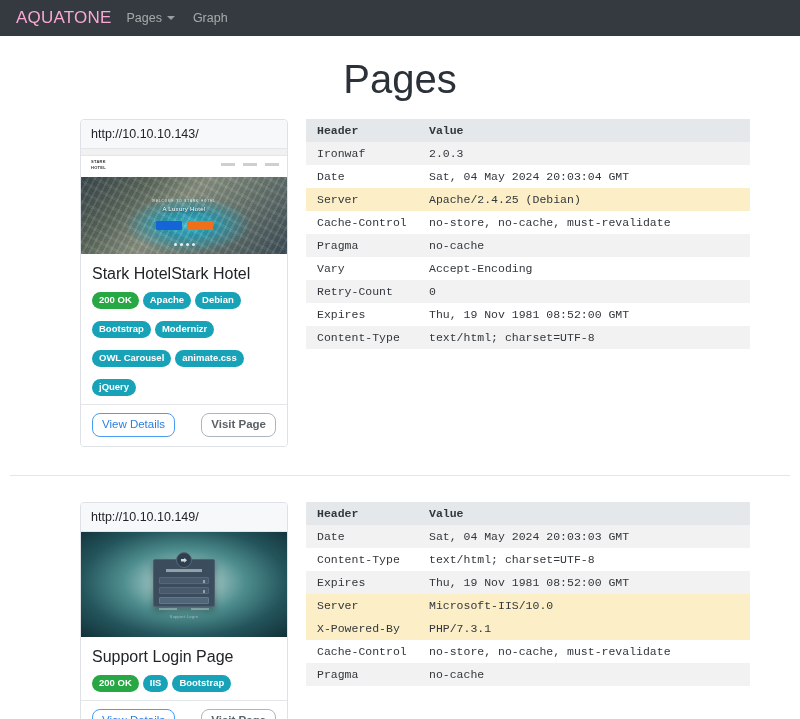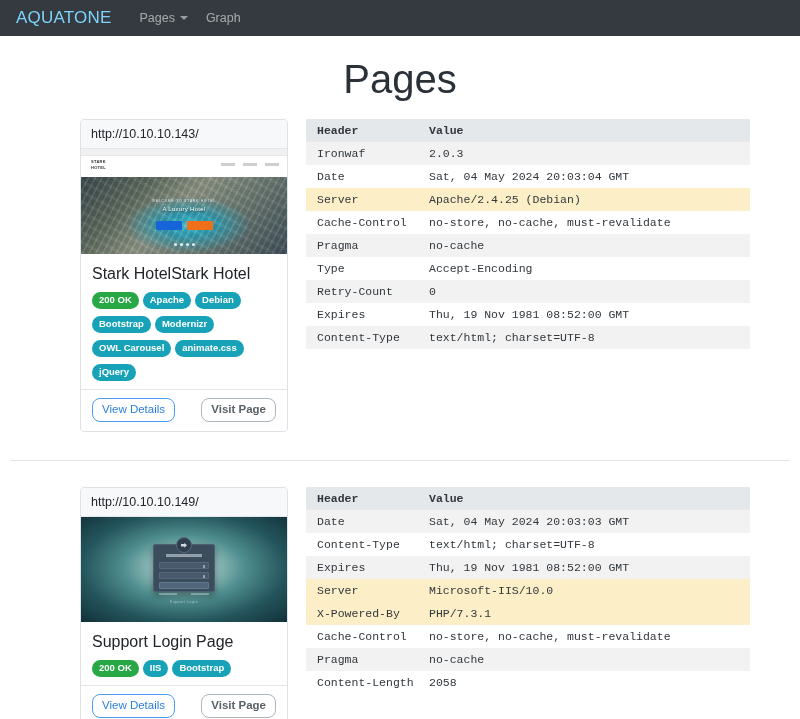--- a/index.html
+++ b/index.html
@@ -12,24 +12,24 @@
     color: #212529;
   }
   .navbar {
     height: 36px;
     background: #343a40;
     display: flex;
     align-items: center;
     padding: 0 16px;
   }
   .brand {
-    color: #7dd3fc;
+    color: #f9a8d4;
     font-size: 17px;
     letter-spacing: 0.2px;
-    margin-right: 28px;
+    margin-right: 15px;
     text-decoration: none;
     white-space: nowrap;
   }
   .nav-link {
     color: rgba(255,255,255,0.56);
     font-size: 12.5px;
     margin-right: 18px;
     text-decoration: none;
     display: inline-flex;
     align-items: center;
@@ -76,21 +76,21 @@
   }
   .thumb { width: 100%; height: 105px; display: block; position: relative; overflow: hidden; }
   .card-body { padding: 10px 11px 8px 11px; }
   .card-name {
     font-size: 16px;
     color: #212529;
     margin: 0 0 9px 0;
     line-height: 1.2;
     font-weight: normal;
   }
-  .badges { display: flex; flex-wrap: wrap; gap: 7px 4px; }
+  .badges { display: flex; flex-wrap: wrap; gap: 12px 4px; }
   .badge {
     display: inline-block;
     padding: 2px 7px 3px 7px;
     border-radius: 9px;
     font-size: 9.5px;
     font-weight: bold;
     color: #fff;
     line-height: 1.25;
     white-space: nowrap;
   }
@@ -324,21 +324,21 @@
             </tr>
           <tr>
               <td>Cache-Control</td>
               <td>no-store, no-cache, must-revalidate</td>
             </tr>
           <tr>
               <td>Pragma</td>
               <td>no-cache</td>
             </tr>
           <tr>
-              <td>Type</td>
+              <td>Vary</td>
               <td>Accept-Encoding</td>
             </tr>
           <tr>
               <td>Retry-Count</td>
               <td>0</td>
             </tr>
           <tr>
               <td>Expires</td>
               <td>Thu, 19 Nov 1981 08:52:00 GMT</td>
             </tr>
@@ -416,22 +416,18 @@
               <td>PHP/7.3.1</td>
             </tr>
           <tr>
               <td>Cache-Control</td>
               <td>no-store, no-cache, must-revalidate</td>
             </tr>
           <tr>
               <td>Pragma</td>
               <td>no-cache</td>
             </tr>
-          <tr>
-              <td>Content-Length</td>
-              <td>2058</td>
-            </tr>
         </tbody>
       </table>
     </div>
   </div>
 
 </div>
 
 </body></html>

